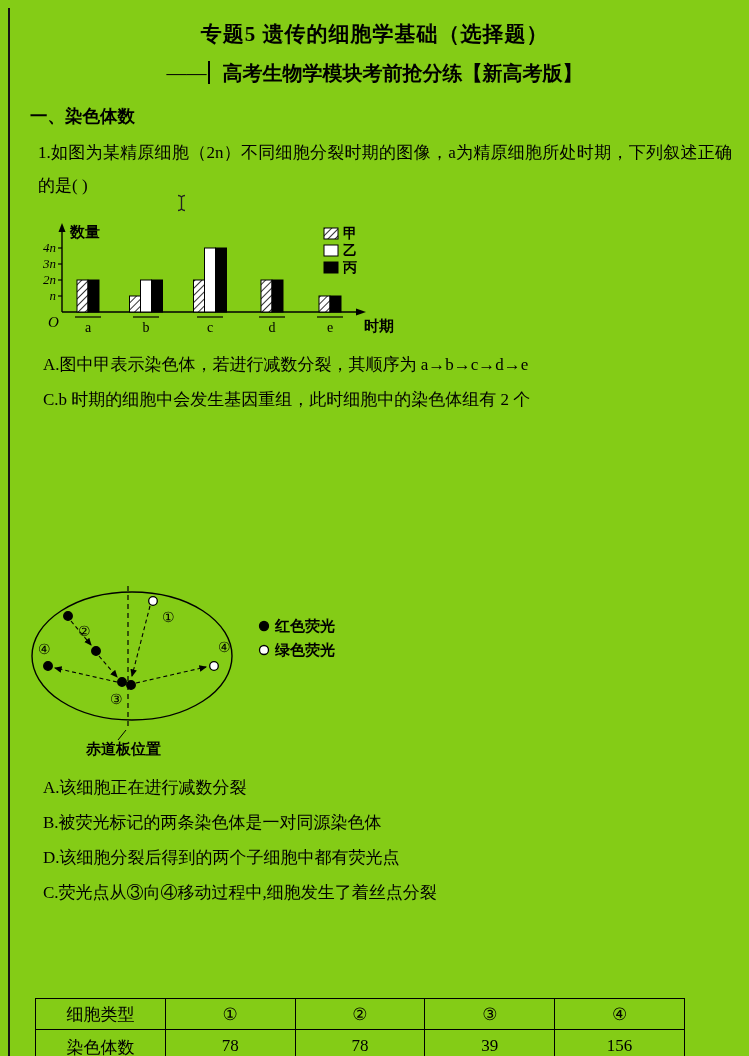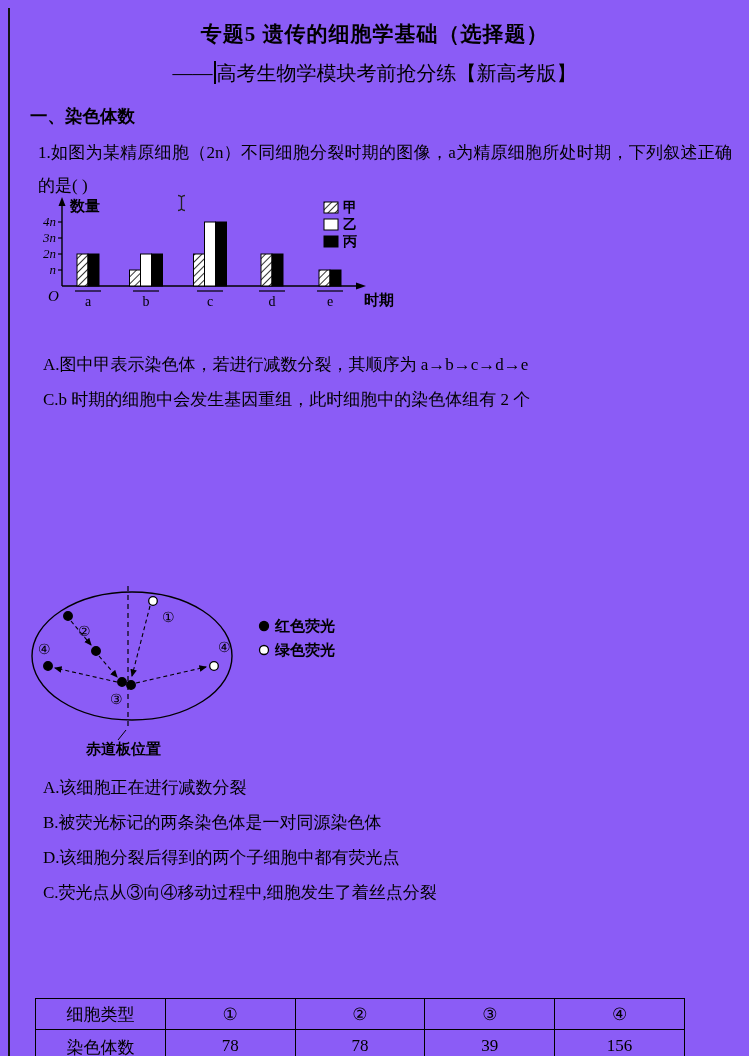--- a/index.html
+++ b/index.html
@@ -1,39 +1,39 @@
 <!DOCTYPE html>
 <html><head>
 <meta charset="utf-8">
 <style>
   html,body{margin:0;padding:0;background:#ffffff;}
   .page{
     position:relative;width:749px;height:1056px;overflow:hidden;
-    background:#8b5cf6;color:#000;
+    background:#84cc16;color:#000;
     font-family:"Liberation Serif","DejaVu Serif",serif;font-size:17px;
   }
   .left-rule{position:absolute;left:8px;top:8px;width:2px;height:1048px;background:#141414;}
   .title{position:absolute;top:20px;left:0;width:100%;text-align:center;
          font-size:21px;font-weight:bold;letter-spacing:1px;}
   .subtitle{position:absolute;top:60px;left:0;width:100%;text-align:center;font-size:20px;}
   .subtitle .dash{font-weight:normal;}
   .subtitle .caret{display:inline-block;width:2px;height:23px;background:#000;vertical-align:-4px;margin:0 1px;}
-  .subtitle .subtitle-text{font-weight:normal;}
+  .subtitle .subtitle-text{font-weight:bold;padding-left:12px;}
   .section{position:absolute;top:104px;left:30px;font-weight:bold;font-size:17.5px;}
   .stem{position:absolute;left:38px;width:694px;text-align:justify;}
   .q1-stem{top:136px;line-height:33px;}
   .q2-stem{top:474px;line-height:29px;}
   .q3-stem{top:884px;line-height:32px;}
   .opts{position:absolute;left:30px;width:694px;}
   .q1-opts{top:341px;}
   .q2-opts{top:764px;}
   .option{margin:13px;line-height:22px;}
   .q1-opts .option{margin-bottom:13px;}
   .q2-opts .option{margin-bottom:11px;}
-  .chart-block{position:absolute;left:28px;top:194px;}
+  .chart-block{position:absolute;left:28px;top:220px;}
   .figure-block{position:absolute;left:30px;top:582px;}
   .ibeam{position:absolute;left:176px;top:194px;width:11px;height:18px;}
   .table-wrap{position:absolute;left:35px;top:962px;width:660px;height:94px;margin-top:36px;}
   table.q3-table{border-collapse:collapse;table-layout:fixed;width:650px;}
   table.q3-table th,table.q3-table td{
     border:1.6px solid #000;text-align:center;font-weight:normal;
     font-size:17px;padding:0;
   }
   table.q3-table th{height:30px;vertical-align:middle;}
   table.q3-table td{height:94px;vertical-align:top;padding-top:6px;}

